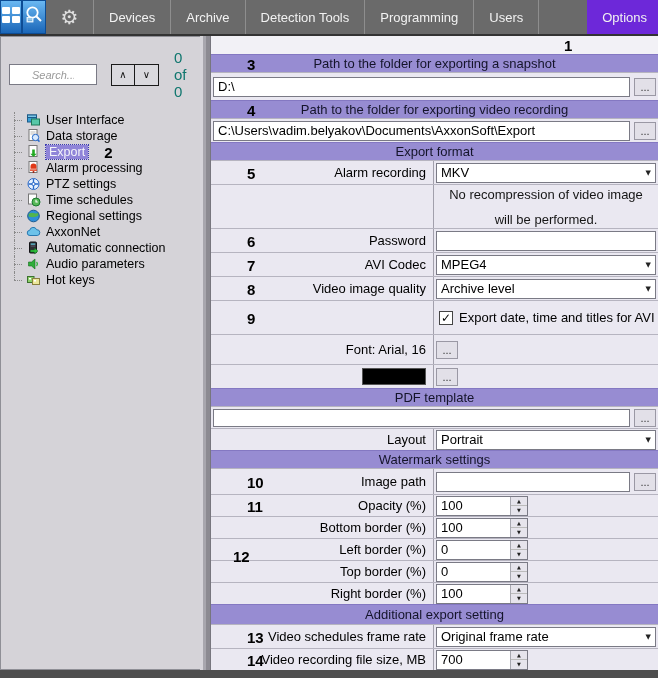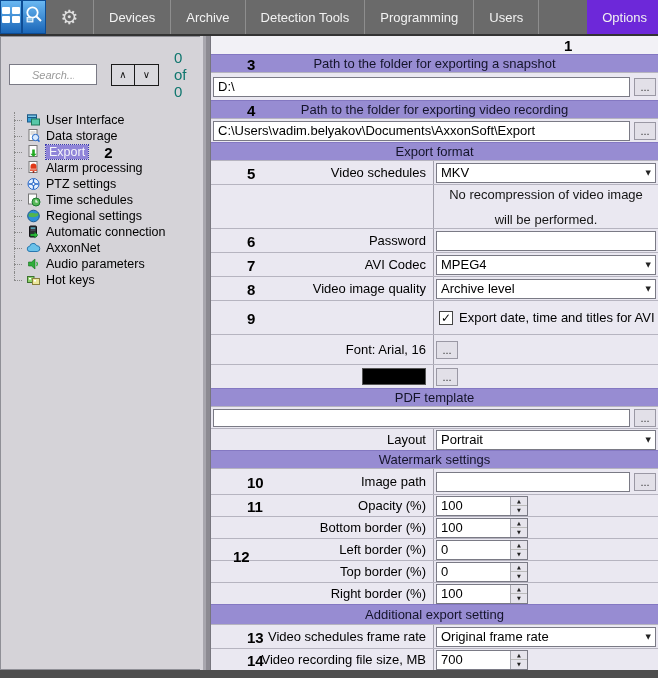--- a/index.html
+++ b/index.html
@@ -240,39 +240,39 @@
               <circle cx="7" cy="7" r="5.8" fill="#2e8ed8"></circle>
               <path d="M2 5 q3 -2 5 -1 q3 1 5 -0.5 v3 q-4 3 -10 1 z" fill="#52b44e"></path>
               <circle cx="7" cy="7" r="5.8" fill="none" stroke="#1a5a90"></circle>
             </svg>
           </span>
         <span class="tlabel">Regional settings</span>
       </div>
       <div class="titem">
         <span class="ticon">
             <svg viewBox="0 0 14 14">
+              <path d="M3.5 10.5 a2.6 2.6 0 0 1 -0.3 -5.2 a3.6 3.6 0 0 1 6.9 -0.6 a2.9 2.9 0 0 1 0.6 5.8 z" fill="#6cc2ea" stroke="#2878b0"></path>
+            </svg>
+          </span>
+        <span class="tlabel">AxxonNet</span>
+      </div>
+      <div class="titem">
+        <span class="ticon">
+            <svg viewBox="0 0 14 14">
               <rect x="3" y="1" width="7" height="11" rx="1" fill="#2f2f33" stroke="#121216"></rect>
               <rect x="4.2" y="2.5" width="4.6" height="1.2" fill="#66d0e8"></rect>
               <rect x="4.2" y="4.5" width="4.6" height="1.2" fill="#556"></rect>
               <path d="M4 9 h4 v-1.8 l3.5 2.8 -3.5 2.8 V11 h-4 z" fill="#2fc03a" stroke="#0f7020" stroke-width="0.5"></path>
             </svg>
           </span>
         <span class="tlabel">Automatic connection</span>
       </div>
       <div class="titem">
         <span class="ticon">
             <svg viewBox="0 0 14 14">
-              <path d="M3.5 10.5 a2.6 2.6 0 0 1 -0.3 -5.2 a3.6 3.6 0 0 1 6.9 -0.6 a2.9 2.9 0 0 1 0.6 5.8 z" fill="#6cc2ea" stroke="#2878b0"></path>
-            </svg>
-          </span>
-        <span class="tlabel">AxxonNet</span>
-      </div>
-      <div class="titem">
-        <span class="ticon">
-            <svg viewBox="0 0 14 14">
               <polygon points="2,5 5,5 8.5,2 8.5,12 5,9 2,9" fill="#2fae3a" stroke="#156a1e" stroke-width="0.6"></polygon>
               <path d="M10 5 a3 3 0 0 1 0 4" stroke="#2fae3a" fill="none" stroke-width="1.2"></path>
             </svg>
           </span>
         <span class="tlabel">Audio parameters</span>
       </div>
       <div class="titem">
         <span class="ticon">
             <svg viewBox="0 0 14 14">
               <rect x="1" y="3.5" width="6.5" height="6" fill="#8ed06a" stroke="#3c7030"></rect>
@@ -311,21 +311,21 @@
       <div class="browse-btn">...</div>
     </div>
 
     <div class="sec-h">
       <span>Export format</span>
     </div>
 
     <div class="row h24">
       <div class="lcol">
         <span class="callout">5</span>
-        <span>Video schedules</span>
+        <span>Alarm recording</span>
       </div>
       <div class="rcol">
         <div class="dd">
           <span>MKV</span>
           <span class="dd-arrow">▼</span>
         </div>
       </div>
     </div>
 
     <div class="row h44">

